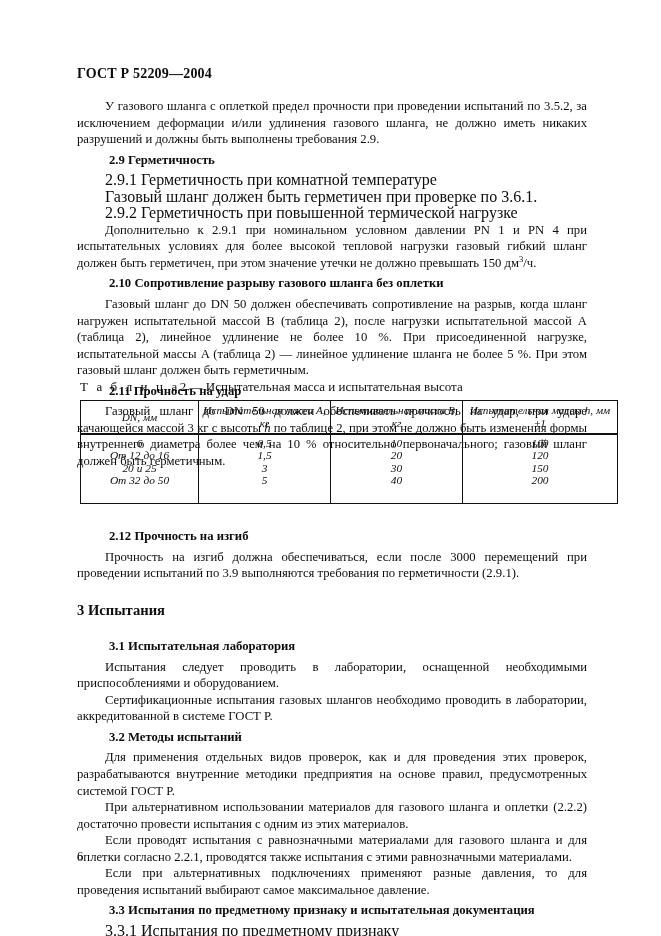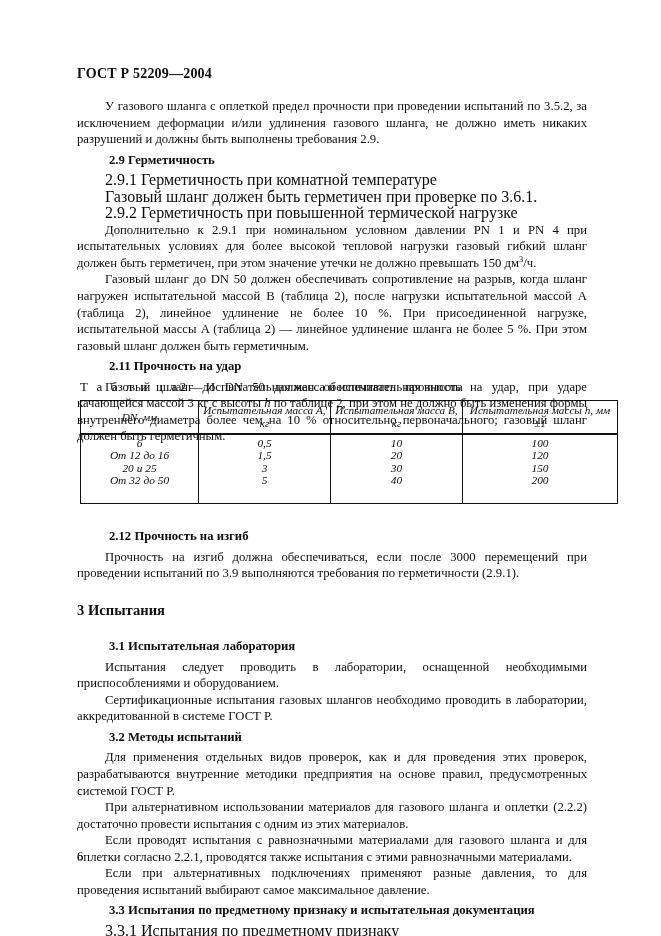--- a/index.html
+++ b/index.html
@@ -152,20 +152,21 @@
     <p class="sub-head">2.9  Герметичность</p>
 
     <p class="num-line">2.9.1  Герметичность при комнатной температуре</p>
 
     <p class="num-line">Газовый шланг должен быть герметичен при проверке по 3.6.1.</p>
 
     <p class="num-line">2.9.2  Герметичность при повышенной термической нагрузке</p>
 
     <p class="body-par"><span>Дополнительно к 2.9.1 при номинальном условном давлении PN 1 и PN 4 при испытательных условиях для более высокой тепловой нагрузки газовый гибкий шланг должен быть герметичен, при этом значение утечки не должно превышать 150 дм</span><sup class="sup">3</sup><span>/ч.</span></p>
 
+    <p class="sub-head">2.10  Сопротивление разрыву газового шланга без оплетки</p>
 
     <p class="body-par">Газовый шланг до DN 50 должен обеспечивать сопротивление на разрыв, когда шланг нагружен испытательной массой B (таблица 2), после нагрузки испытательной массой A (таблица 2), линейное удлинение не более 10 %. При присоединенной нагрузке, испытательной массы A (таблица 2) — линейное удлинение шланга не более 5 %. При этом газовый шланг должен быть герметичным.</p>
 
     <p class="sub-head">2.11  Прочность на удар</p>
 
     <p class="body-par"><span>Газовый шланг до DN 50 должен обеспечивать прочность на удар, при ударе качающейся массой 3 кг с высоты </span><i class="italic">h</i><span> по таблице 2, при этом не должно быть изменения формы внутреннего диаметра более чем на 10 % относительно первоначального; газовый шланг должен быть герметичным.</span></p>
 
   </div>
 
   <div class="table-caption">

